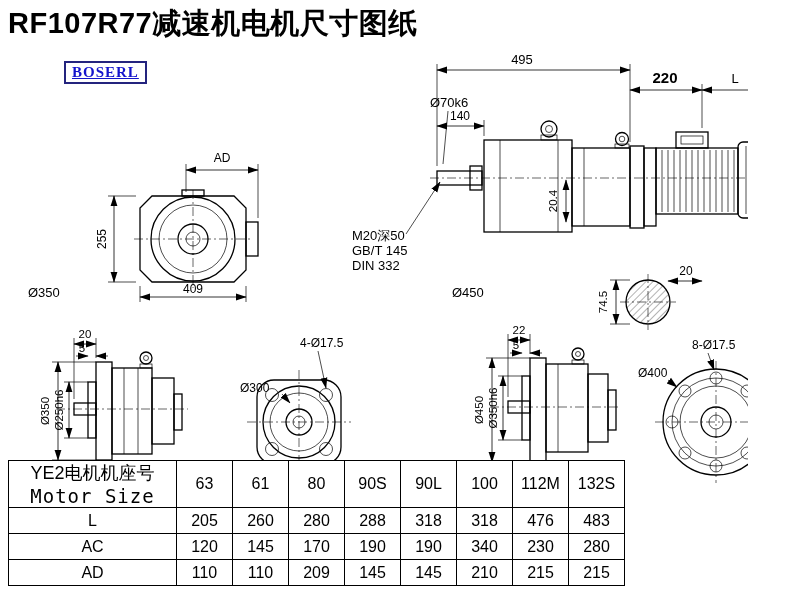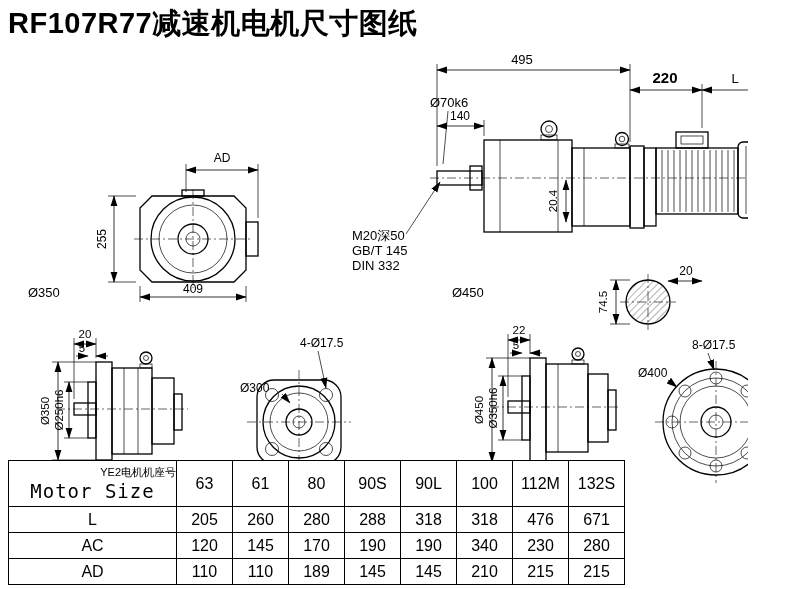--- a/index.html
+++ b/index.html
@@ -21,29 +21,32 @@
   .cl   { fill:none; stroke:#000; stroke-width:0.6; stroke-dasharray:9 3 2 3; }
   .ext  { stroke:#000; stroke-width:0.7; }
   .dim  { stroke:#000; stroke-width:0.8; marker-start:url(#arr); marker-end:url(#arr); }
   .lead { stroke:#000; stroke-width:0.7; fill:none; marker-end:url(#arr); }
   .sect { stroke:#000; stroke-width:1.3; fill:url(#hatch); }
 
   table.sizes { position:absolute; left:8px; top:460px; border-collapse:collapse; background:#fff; table-layout:fixed; }
   table.sizes th, table.sizes td { border:1.2px solid #000; text-align:center; vertical-align:middle; font-size:16px; font-weight:normal; color:#000; overflow:hidden; }
   table.sizes tr.hr { height:46px; }
   table.sizes tr.dr { height:26px; }
-  .cn { font-size:11px;text-align:right; }
+  .cn { font-size:18px; }
   .en { font-family:"DejaVu Sans Mono", monospace; font-size:19px; letter-spacing:1px; }
 </style>
 </head>
 <body>
 
 <div class="sheet">
 
   <div class="title">RF107R77减速机电机尺寸图纸</div>
+  <div class="logo">
+    <span>BOSERL</span>
+  </div>
 
   <svg class="draw" width="800" height="539" viewBox="0 0 800 539">
     <defs>
       <marker id="arr" viewBox="0 0 10 8" refX="9.4" refY="4" markerWidth="11" markerHeight="9" orient="auto-start-reverse" markerUnits="userSpaceOnUse">
         <path d="M0,0.8 L10,4 L0,7.2 Z" fill="#000"></path>
       </marker>
       <pattern id="hatch" width="5" height="5" patternUnits="userSpaceOnUse" patternTransform="rotate(45)">
         <line x1="0" y1="0" x2="0" y2="5" stroke="#000" stroke-width="0.6"></line>
       </pattern>
     </defs>
@@ -330,38 +333,38 @@
       </tr>
       <tr class="dr">
         <td>L</td>
         <td>205</td>
         <td>260</td>
         <td>280</td>
         <td>288</td>
         <td>318</td>
         <td>318</td>
         <td>476</td>
-        <td>671</td>
+        <td>483</td>
       </tr>
       <tr class="dr">
         <td>AC</td>
         <td>120</td>
         <td>145</td>
         <td>170</td>
         <td>190</td>
         <td>190</td>
         <td>340</td>
         <td>230</td>
         <td>280</td>
       </tr>
       <tr class="dr">
         <td>AD</td>
         <td>110</td>
         <td>110</td>
-        <td>189</td>
+        <td>209</td>
         <td>145</td>
         <td>145</td>
         <td>210</td>
         <td>215</td>
         <td>215</td>
       </tr>
     </tbody>
   </table>
 
 </div>

